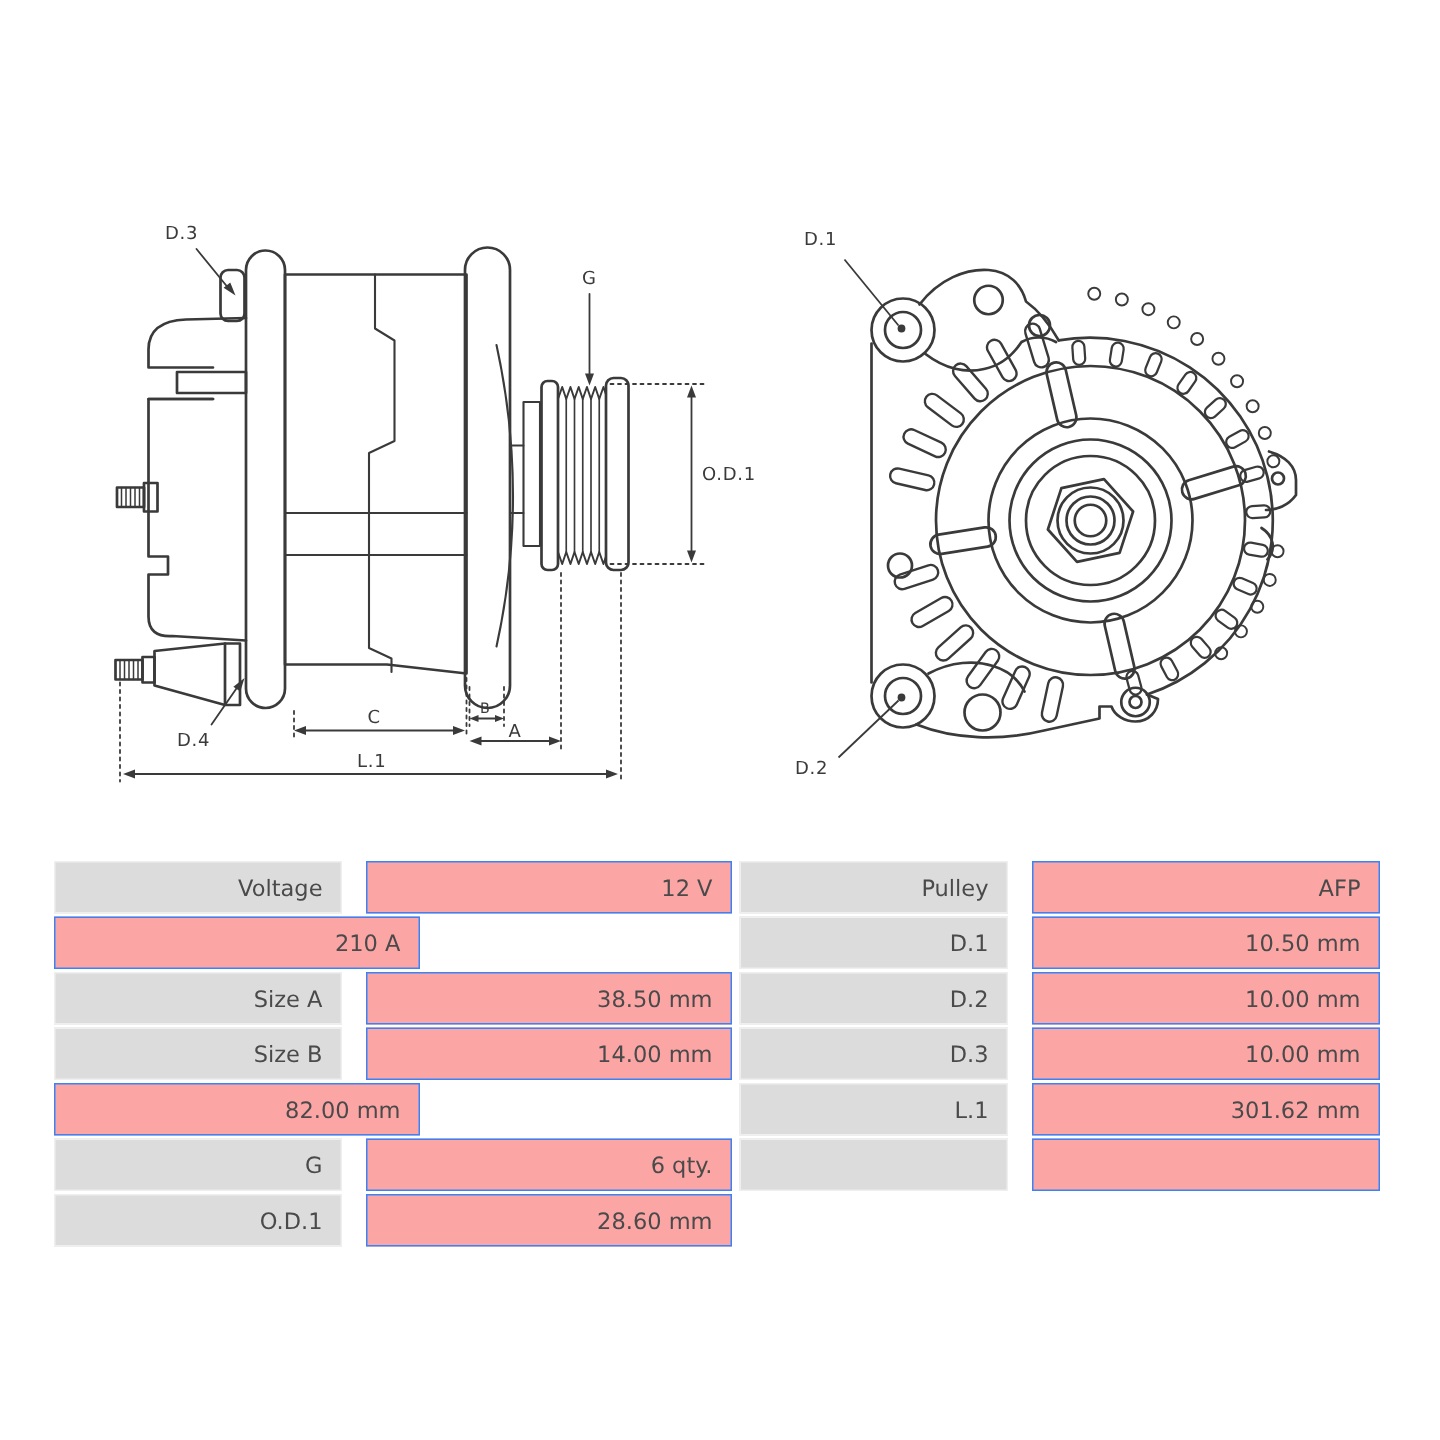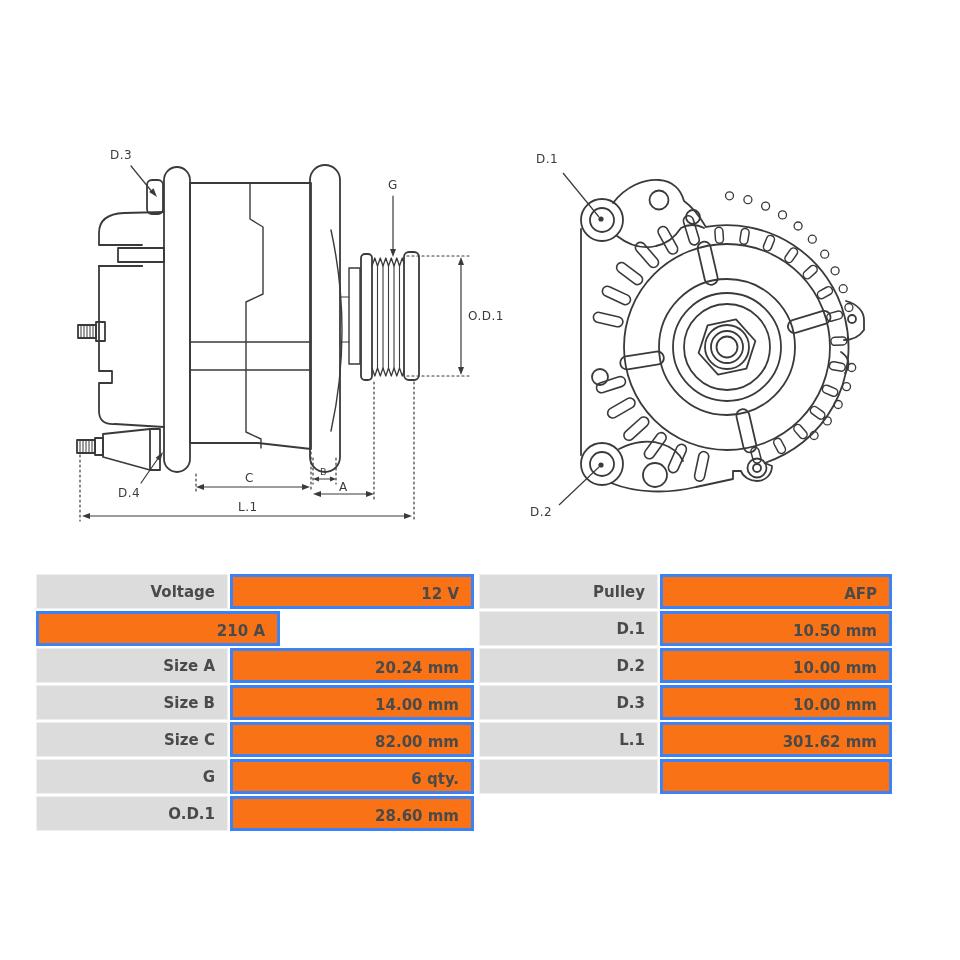--- a/index.html
+++ b/index.html
@@ -4,25 +4,25 @@
 <style>
   html,body{margin:0;padding:0;background:#ffffff;}
   .canvas{position:relative;width:960px;height:960px;background:#ffffff;overflow:hidden;
           font-family:"DejaVu Sans","Liberation Sans",sans-serif;border-radius:13px;}
   .diagram{position:absolute;left:0;top:0;width:960px;height:560px;}
   .diagram svg{display:block;}
   .dim-label{font-size:12px;fill:#3a3a3a;letter-spacing:.5px;}
   .dim-label-sm{font-size:9.5px;fill:#3a3a3a;}
   .spec-tables{position:absolute;left:36px;top:574px;width:888px;display:flex;gap:5px;}
   .spec-table{display:flex;flex-direction:column;}
-  .spec-row{display:flex;gap:2px;margin-bottom:2px;font-weight:bold;}
+  .spec-row{display:flex;gap:16px;margin-bottom:2px;}
   .cell{height:35px;line-height:34px;box-sizing:border-box;text-align:right;
         padding-right:12px;font-size:15px;color:#4a4a4a;}
   .cell-label{background:#dcdcdc;border:1px solid #efefef;}
-  .cell-value{background:#f97316;border:3px solid #3b82f6;}
+  .cell-value{background:#fca5a5;border:1px solid #3b82f6;}
   .t-left .cell-label{width:192px;}
   .t-left .cell-value{width:244px;}
   .t-right .cell-label{width:179px;}
   .t-right .cell-value{width:232px;}
 </style>
 </head>
 <body>
 
 <div class="canvas">
 
@@ -219,28 +219,27 @@
     <div class="spec-table t-left">
       <div class="spec-row">
         <div class="cell cell-label">Voltage</div>
         <div class="cell cell-value">12 V</div>
       </div>
       <div class="spec-row">
         <div class="cell cell-value">210 A</div>
       </div>
       <div class="spec-row">
         <div class="cell cell-label">Size A</div>
-        <div class="cell cell-value">20.24 mm</div>
+        <div class="cell cell-value">38.50 mm</div>
       </div>
       <div class="spec-row">
         <div class="cell cell-label">Size B</div>
         <div class="cell cell-value">14.00 mm</div>
       </div>
       <div class="spec-row">
-        <div class="cell cell-label">Size C</div>
         <div class="cell cell-value">82.00 mm</div>
       </div>
       <div class="spec-row">
         <div class="cell cell-label">G</div>
         <div class="cell cell-value">6 qty.</div>
       </div>
       <div class="spec-row">
         <div class="cell cell-label">O.D.1</div>
         <div class="cell cell-value">28.60 mm</div>
       </div>

